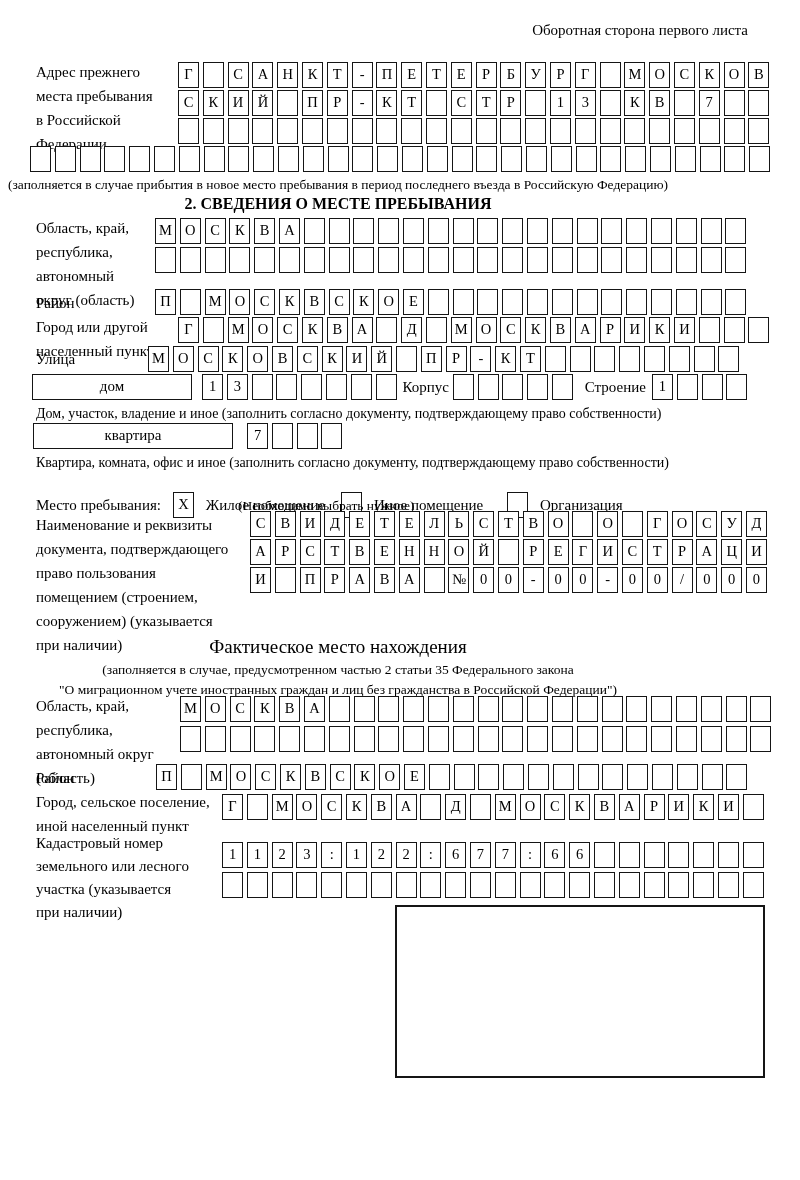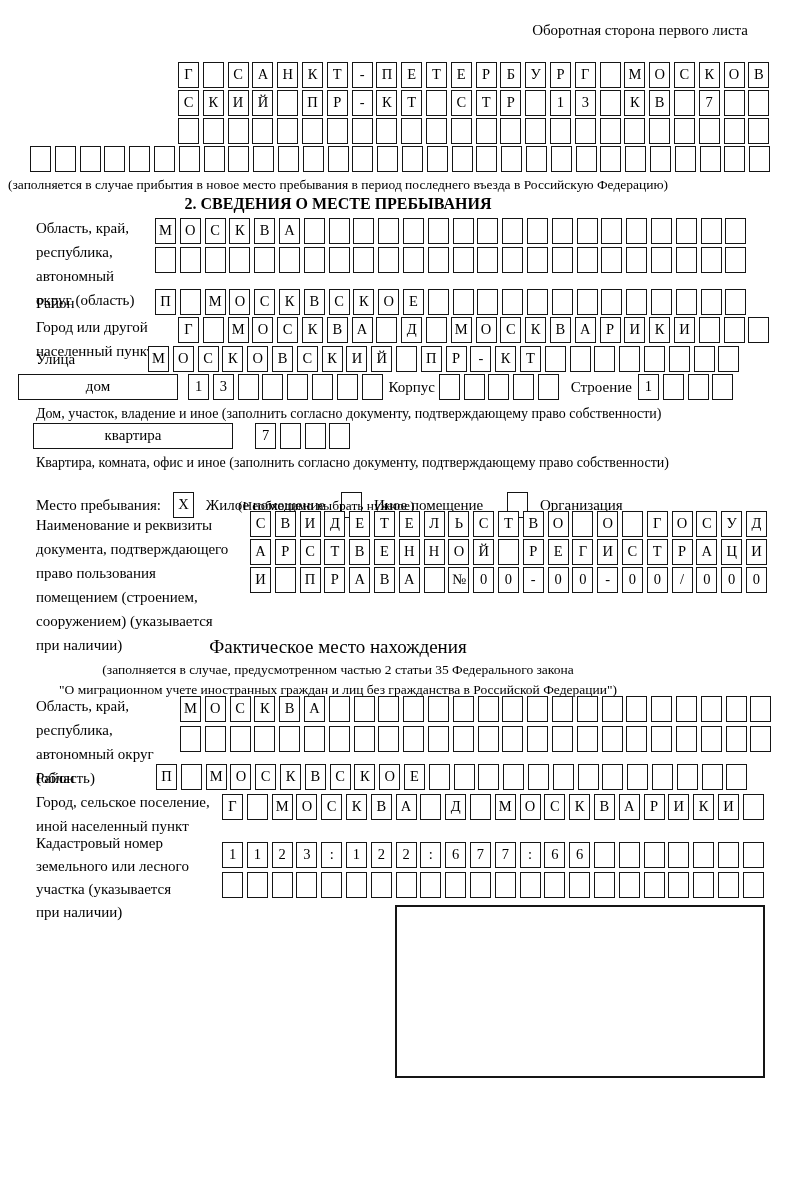--- a/index.html
+++ b/index.html
@@ -42,21 +42,21 @@
   #s2-heading    { top:195px; }
   #s2-obl-label  { left:36px;  top:216px; }
   #s2-obl-r1     { left:155px; top:218px; }
   #s2-obl-r2     { left:155px; top:247px; }
   #s2-rai-label  { left:36px;  top:291px; }
   #s2-rai-row    { left:155px; top:289px; }
   #s2-gor-label  { left:36px;  top:315px; }
   #s2-gor-row    { left:178px; top:317px; }
   #s2-uli-label  { left:36px;  top:347px; }
   #s2-uli-row    { left:148px; top:346px; }
-  #s2-dom-row    { left:18px;  top:374px; }
+  #s2-dom-row    { left:32px;  top:374px; }
   #s2-dom-cap    { left:36px;  top:404px; font-size:14px; }
   #s2-kv-row     { left:33px;  top:423px; }
   #s2-kv-cap     { left:36px;  top:453px; font-size:14px; }
   #s2-mesto-row  { left:36px;  top:468px;margin-top:24px; }
   #s2-mesto-note { left:238px; top:496px; }
   #s2-doc-label  { left:36px;  top:513px; }
   #s2-doc-r1     { left:250px; top:511px; }
   #s2-doc-r2     { left:250px; top:539px; }
   #s2-doc-r3     { left:250px; top:567px; }
   #s3-heading    { top:636px; }
@@ -71,31 +71,37 @@
   #s3-gor-row    { left:222px; top:794px; }
   #s3-kad-label  { left:36px;  top:832px; line-height:23px; }
   #s3-kad-r1     { left:222px; top:842px; }
   #s3-kad-r2     { left:222px; top:872px; }
   #stamp-box     { left:395px; top:905px; width:370px; height:173px;
                    box-sizing:border-box; border:2.2px solid #151515; background:#fff; }
   #stamp-caption { left:382px; top:1086px; width:400px; text-align:center;
                    font-size:14px; line-height:22px; }
 
   #house-type-box { width:160px; margin-right:10px; }
-  #apt-type-box   { width:200px; margin-right:22px; }
+  #apt-type-box   { width:200px; margin-right:14px; }
   .ml2 { margin-left:2px; } .ml4 { margin-left:4px; } .ml6 { margin-left:6px; }
   .ml8 { margin-left:8px; } .ml12 { margin-left:12px; } .ml16 { margin-left:16px; } .ml24 { margin-left:24px; }
 </style>
 </head>
 <body>
 
 <div id="page">
 
   <div id="corner-note" class="abs label">Оборотная сторона первого листа</div>
 
+  <div id="s1-label" class="abs label">
+      <div>Адрес прежнего</div>
+      <div>места пребывания</div>
+      <div>в Российской</div>
+      <div>Федерации</div>
+    </div>
   <div id="s1-r1" class="abs boxrow"><span class="cell">Г</span><span class="cell"></span><span class="cell">С</span><span class="cell">А</span><span class="cell">Н</span><span class="cell">К</span><span class="cell">Т</span><span class="cell">-</span><span class="cell">П</span><span class="cell">Е</span><span class="cell">Т</span><span class="cell">Е</span><span class="cell">Р</span><span class="cell">Б</span><span class="cell">У</span><span class="cell">Р</span><span class="cell">Г</span><span class="cell"></span><span class="cell">М</span><span class="cell">О</span><span class="cell">С</span><span class="cell">К</span><span class="cell">О</span><span class="cell">В</span></div>
   <div id="s1-r2" class="abs boxrow"><span class="cell">С</span><span class="cell">К</span><span class="cell">И</span><span class="cell">Й</span><span class="cell"></span><span class="cell">П</span><span class="cell">Р</span><span class="cell">-</span><span class="cell">К</span><span class="cell">Т</span><span class="cell"></span><span class="cell">С</span><span class="cell">Т</span><span class="cell">Р</span><span class="cell"></span><span class="cell">1</span><span class="cell">3</span><span class="cell"></span><span class="cell">К</span><span class="cell">В</span><span class="cell"></span><span class="cell">7</span><span class="cell"></span><span class="cell"></span></div>
   <div id="s1-r3" class="abs boxrow"><span class="cell"></span><span class="cell"></span><span class="cell"></span><span class="cell"></span><span class="cell"></span><span class="cell"></span><span class="cell"></span><span class="cell"></span><span class="cell"></span><span class="cell"></span><span class="cell"></span><span class="cell"></span><span class="cell"></span><span class="cell"></span><span class="cell"></span><span class="cell"></span><span class="cell"></span><span class="cell"></span><span class="cell"></span><span class="cell"></span><span class="cell"></span><span class="cell"></span><span class="cell"></span><span class="cell"></span></div>
   <div id="s1-r4" class="abs boxrow"><span class="cell"></span><span class="cell"></span><span class="cell"></span><span class="cell"></span><span class="cell"></span><span class="cell"></span><span class="cell"></span><span class="cell"></span><span class="cell"></span><span class="cell"></span><span class="cell"></span><span class="cell"></span><span class="cell"></span><span class="cell"></span><span class="cell"></span><span class="cell"></span><span class="cell"></span><span class="cell"></span><span class="cell"></span><span class="cell"></span><span class="cell"></span><span class="cell"></span><span class="cell"></span><span class="cell"></span><span class="cell"></span><span class="cell"></span><span class="cell"></span><span class="cell"></span><span class="cell"></span><span class="cell"></span></div>
   <div id="s1-caption" class="abs caption center">(заполняется в случае прибытия в новое место пребывания в период последнего въезда в Российскую Федерацию)</div>
 
   <div id="s2-heading" class="abs heading center">2. СВЕДЕНИЯ О МЕСТЕ ПРЕБЫВАНИЯ</div>
 
   <div id="s2-obl-label" class="abs label">
       <div>Область, край,</div>

